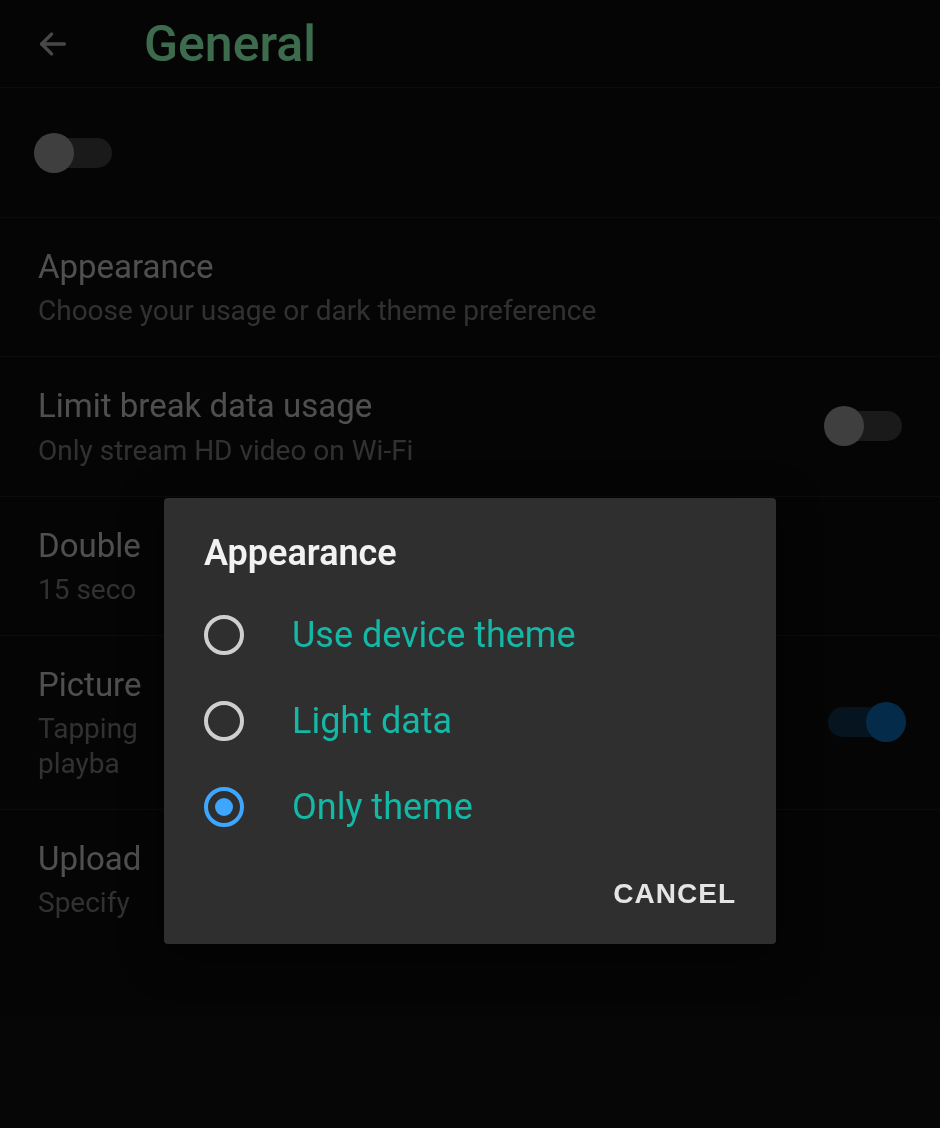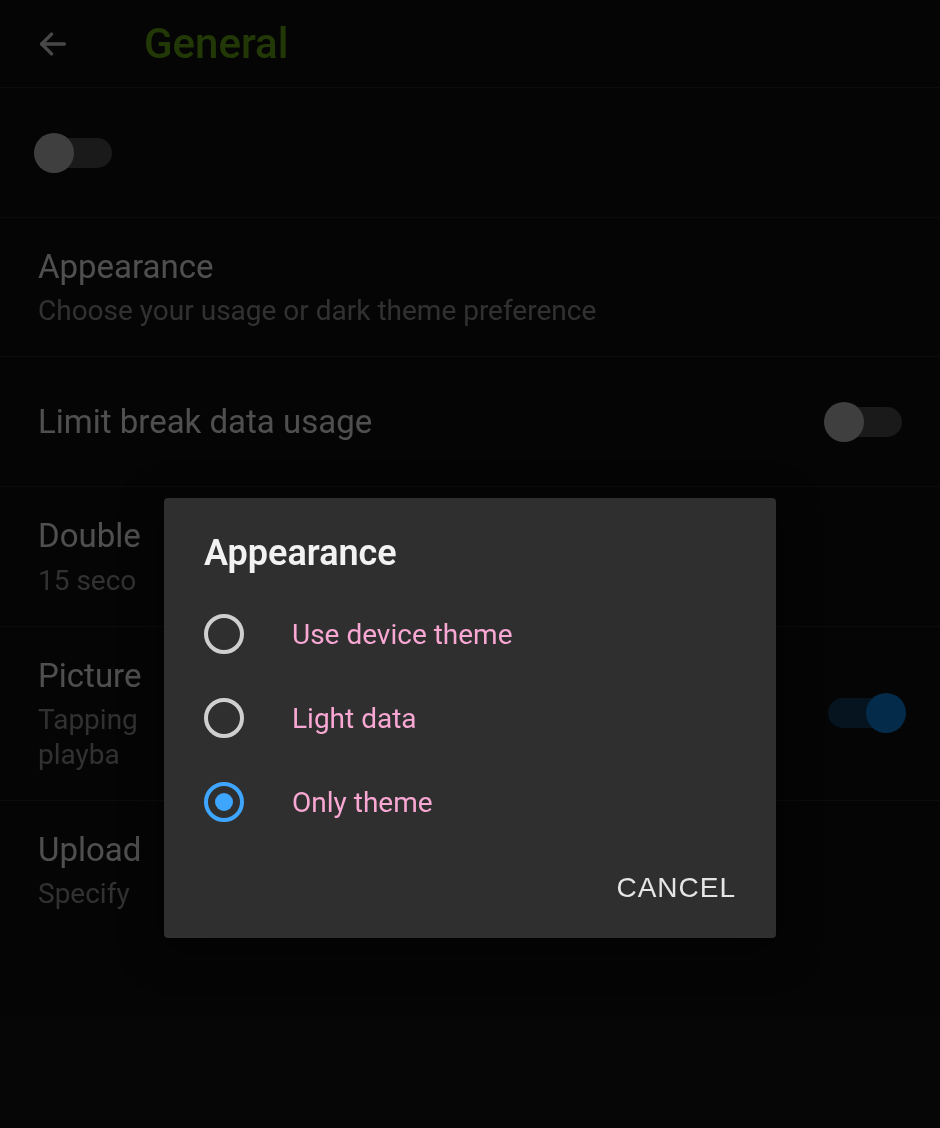--- a/index.html
+++ b/index.html
@@ -24,23 +24,23 @@
   .back-icon {
     width: 34px;
     height: 34px;
     display: flex;
     align-items: center;
     justify-content: center;
     margin-right: 74px;
   }
   .back-icon svg { stroke: #a0a0a0; }
   .page-title {
-    font-size: 42px;
+    font-size: 50px;
     font-weight: 500;
-    color: #4d7c0f;
+    color: #86efac;
   }
 
   
   .settings-row {
     display: flex;
     align-items: center;
     justify-content: space-between;
     padding: 28px 38px 28px 38px;
     border-bottom: 1px solid #1c1c1c;
     min-height: 130px;
@@ -127,31 +127,31 @@
   }
   .radio .dot {
     width: 18px;
     height: 18px;
     border-radius: 50%;
     background: #3ea6ff;
     display: none;
   }
   .radio.selected .dot { display: block; }
   .radio-label {
-    font-size: 28px;
-    color: #f9a8d4;
+    font-size: 36px;
+    color: #14b8a6;
   }
   .dialog-actions {
     display: flex;
     justify-content: flex-end;
     padding: 28px 40px 34px 40px;
   }
   .cancel-btn {
     font-size: 28px;
-    font-weight: 400;
+    font-weight: 700;
     letter-spacing: 1px;
     color: #e5e5e5;
     background: none;
     border: none;
   }
 </style>
 </head>
 <body>
 
 <div class="header">
@@ -174,20 +174,21 @@
 <div class="settings-row">
   <div class="row-texts">
     <div class="row-title">Appearance</div>
     <div class="row-sub">Choose your usage or dark theme preference</div>
   </div>
 </div>
 
 <div class="settings-row">
   <div class="row-texts">
     <div class="row-title">Limit break data usage</div>
+    <div class="row-sub">Only stream HD video on Wi-Fi</div>
   </div>
   <div class="switch off">
     <div class="track"></div>
       <div class="thumb"></div>
   </div>
 </div>
 
 <div class="settings-row">
   <div class="row-texts">
     <div class="row-title">Double</div>

